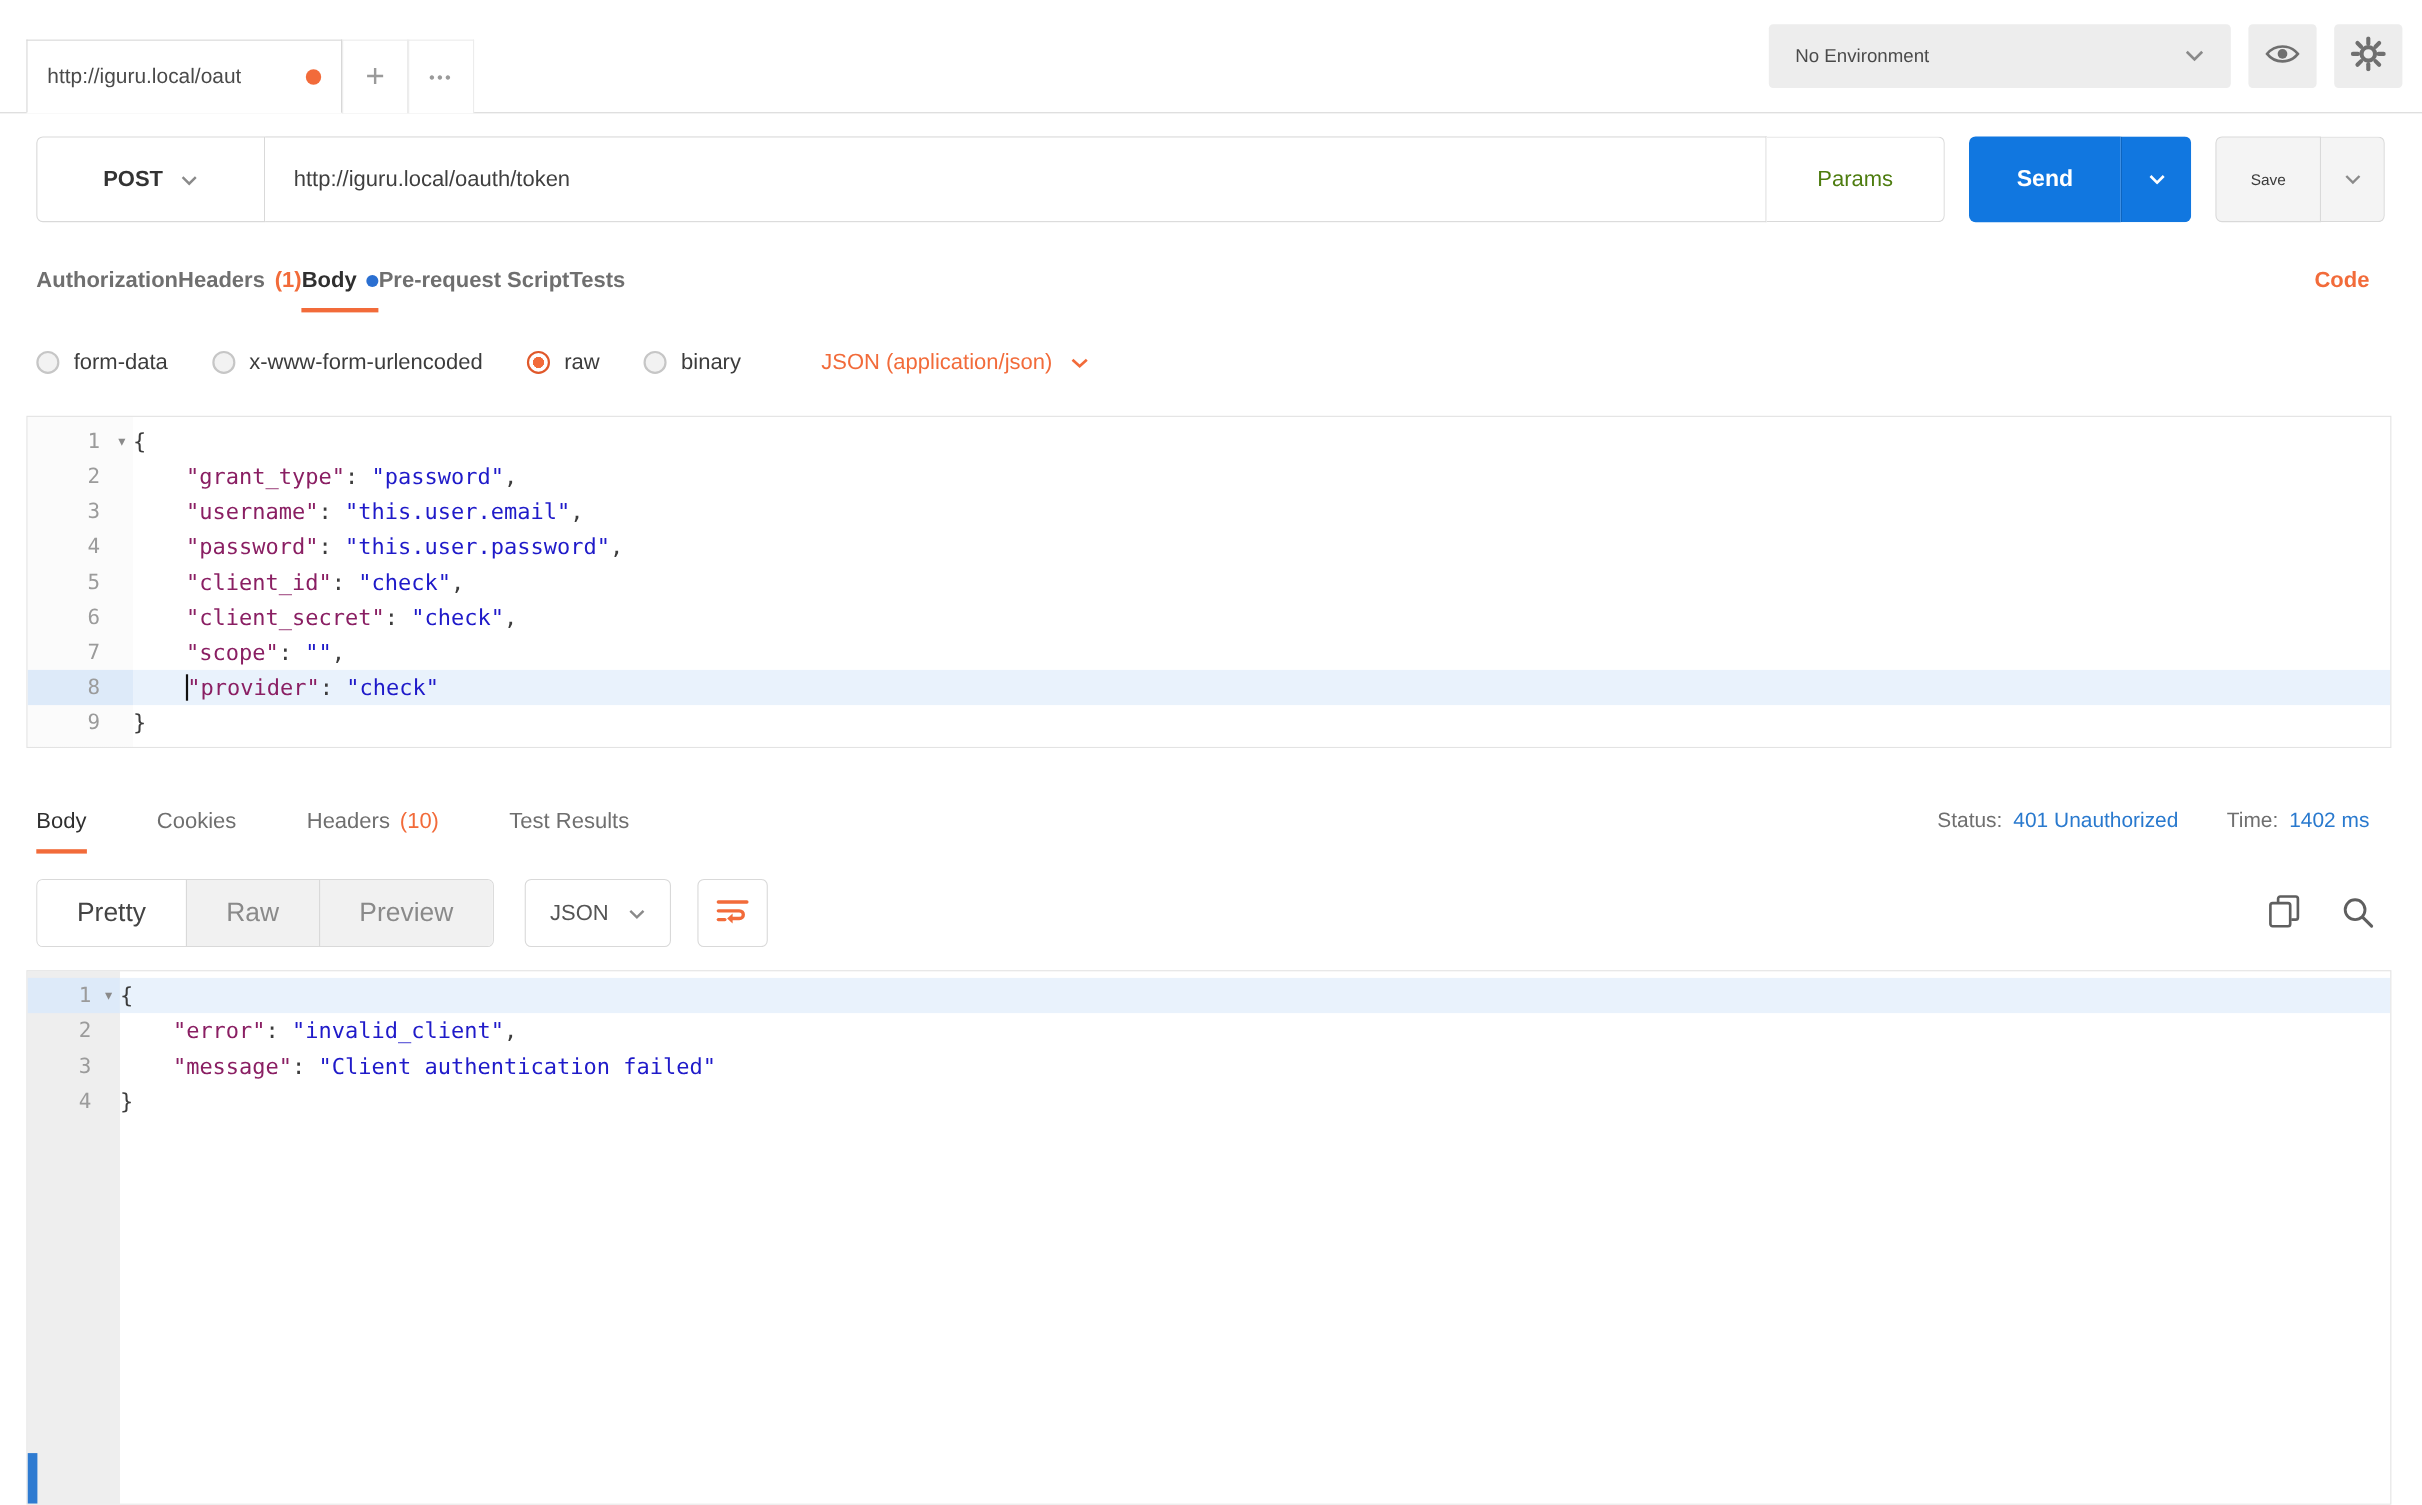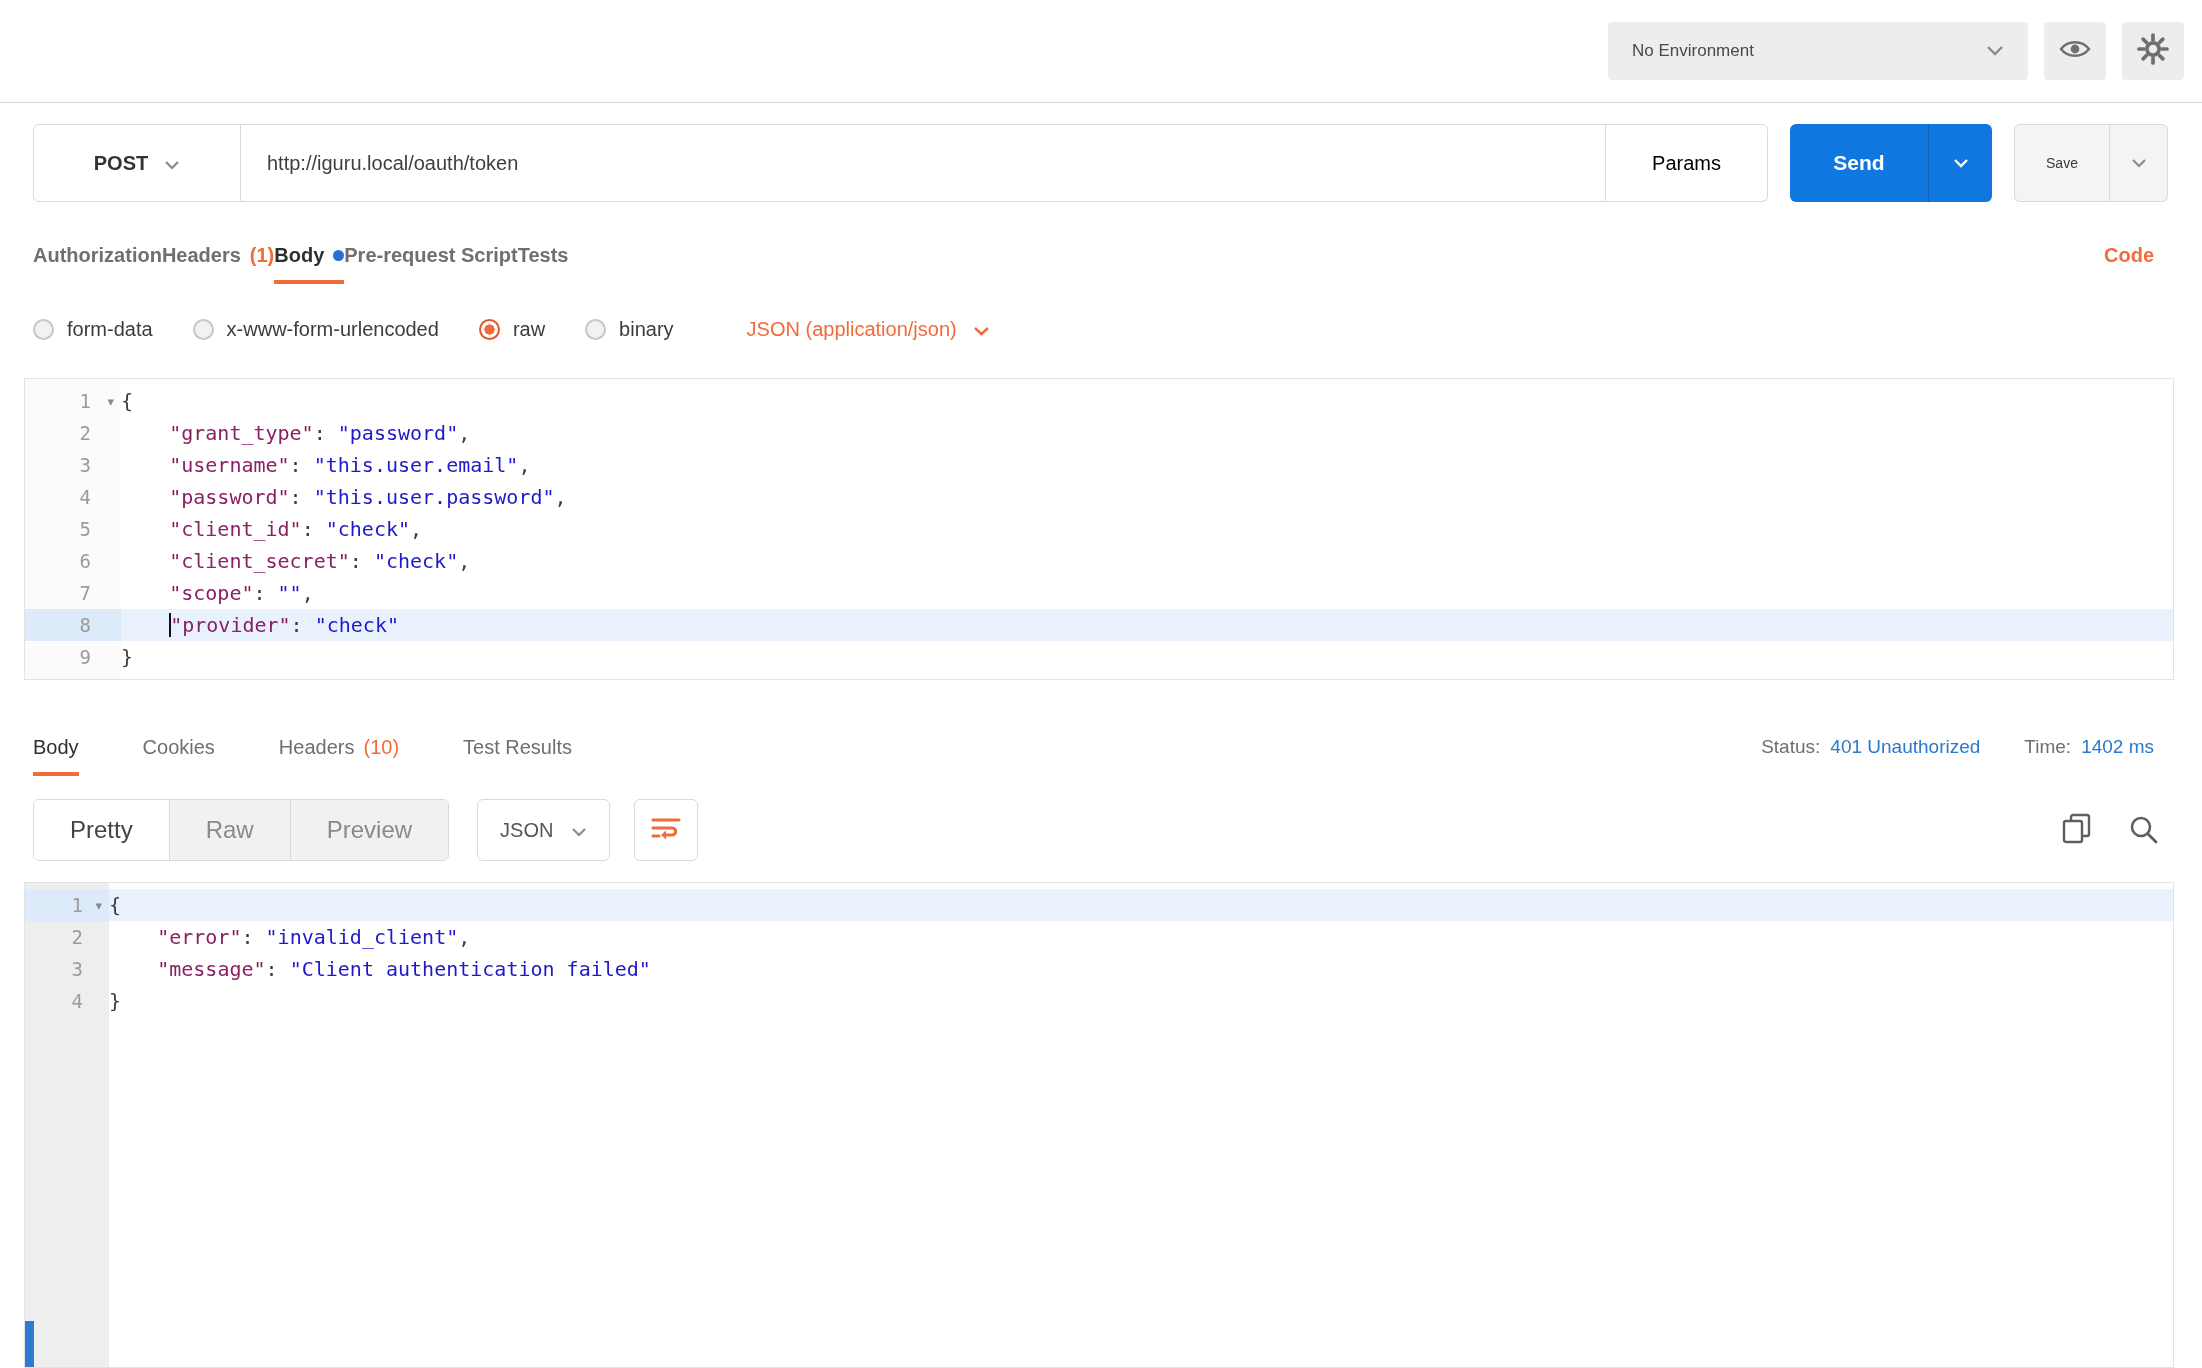--- a/index.html
+++ b/index.html
@@ -23,21 +23,21 @@
                 justify-content:space-between; padding:0 24px; font-size:17px; color:#4a4a4a; }
   .icon-btn { width:62px; height:58px; background:#ededed; border-radius:4px; display:flex; align-items:center; justify-content:center; }
 
   
   .url-row { display:flex; align-items:stretch; height:78px; margin:21px 28px 0 33px; }
   .method-select { width:208px; border:1px solid #d9d9d9; border-radius:6px 0 0 6px; background:#fff;
                    display:flex; align-items:center; justify-content:center; gap:16px; font-size:20px; font-weight:600; color:#333; }
   .url-input { width:1365px; border:1px solid #d9d9d9; border-left:none; background:#fff;
                display:flex; align-items:center; padding-left:26px; font-size:20px; color:#3f3f3f; }
   .params-btn { width:162px; border:1px solid #d9d9d9; border-left:none; border-radius:0 6px 6px 0; background:#fff;
-                display:flex; align-items:center; justify-content:center; font-size:20px; color:#000000; }
+                display:flex; align-items:center; justify-content:center; font-size:20px; color:#4d7c0f; }
   .send-group { display:flex; margin-left:22px; }
   .send-main { width:138px; background:#1177E0; color:#fff; font-size:21px; font-weight:600; border:none;
                border-radius:6px 0 0 6px; display:flex; align-items:center; justify-content:center; cursor:pointer;
                font-family:"Liberation Sans", sans-serif; }
   .send-caret { width:64px; background:#1177E0; border:none; border-left:1px solid rgba(0,0,0,0.18);
                 border-radius:0 6px 6px 0; display:flex; align-items:center; justify-content:center; cursor:pointer; }
   .save-group { display:flex; margin-left:22px; }
   .save-main { width:96px; background:#f4f4f4; border:1px solid #d9d9d9; border-radius:6px 0 0 6px;
                font-size:14px; color:#3a3a3a; display:flex; align-items:center; justify-content:center; cursor:pointer;
                font-family:"Liberation Sans", sans-serif; }
@@ -96,20 +96,32 @@
               display:flex; align-items:center; justify-content:center; cursor:pointer; }
   .resp-actions { margin-left:auto; display:flex; align-items:center; gap:36px; }
   .ghost { background:none; border:none; cursor:pointer; display:flex; align-items:center; }
 </style>
 </head>
 <body>
 
 <div class="app">
 
   <header class="topbar">
+    <div class="tabstrip">
+      <div class="reqtab">
+        <span class="t">http://iguru.local/oaut</span>
+        <span class="unsaved-dot"></span>
+      </div>
+      <div class="tabbtn plus">
+        <span>+</span>
+      </div>
+      <div class="tabbtn menu">
+        <span>•••</span>
+      </div>
+    </div>
     <div class="env-controls">
       <div class="env-select">
         <span>No Environment</span>
         <span>
           <svg width="18" height="11" viewBox="0 0 18 11">
               <polyline points="2,2 9,9 16,2" fill="none" stroke="#8a8a8a" stroke-width="2.4"></polyline>
             </svg>
         </span>
       </div>
       <div class="icon-btn">

